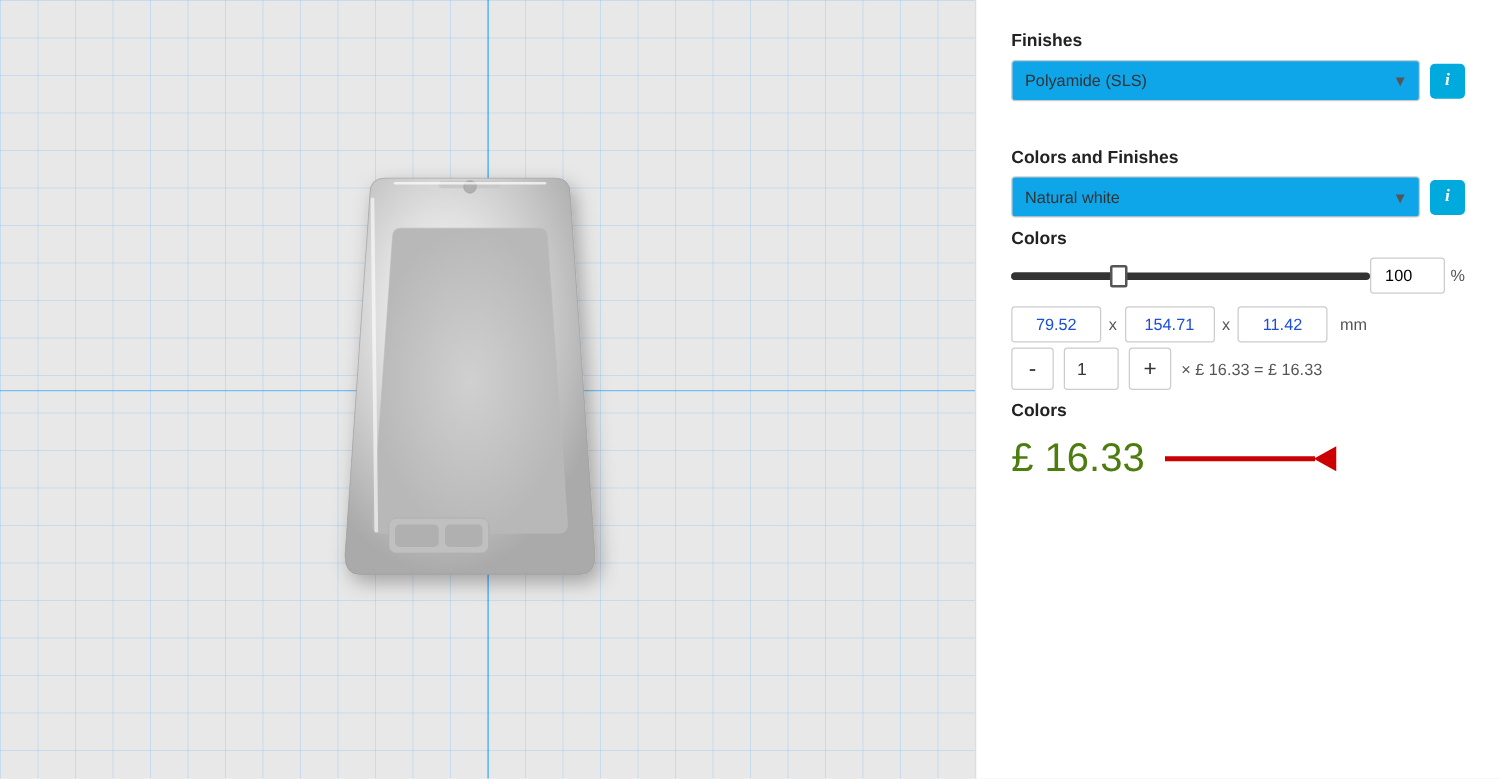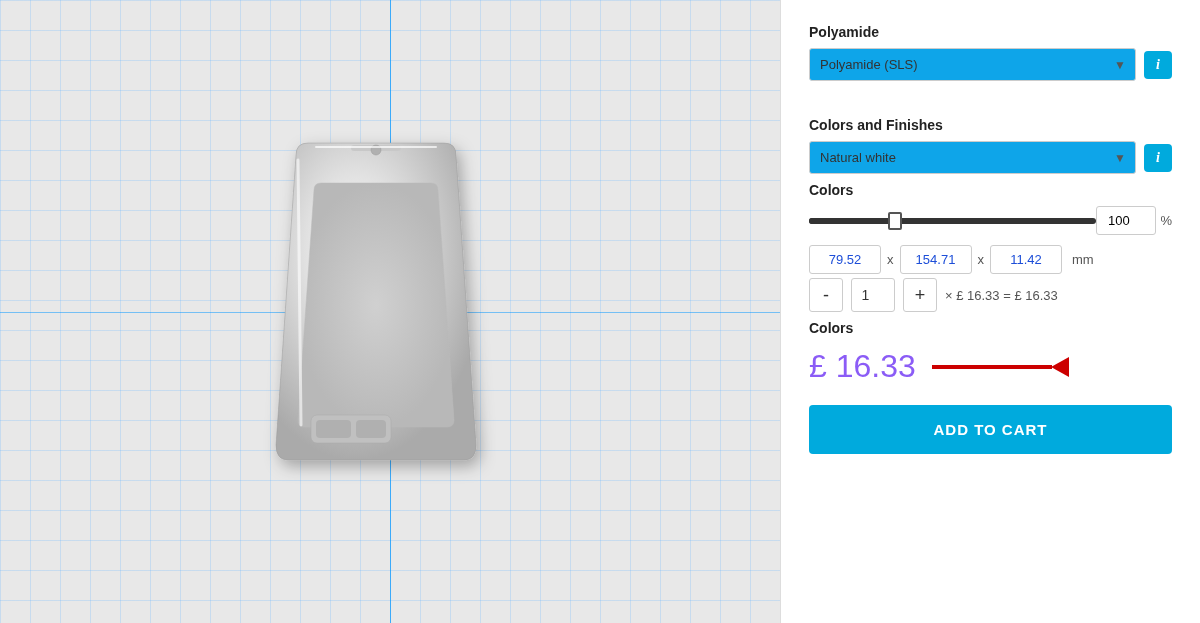--- a/index.html
+++ b/index.html
@@ -272,21 +272,21 @@
       display: flex;
       align-items: center;
       gap: 16px;
       position: relative;
       margin-top: 4px;
     }
 
     .price-value {
       font-size: 32px;
       font-weight: 400;
-      color: #8b5cf6;
+      color: #4d7c0f;
     }
 
     
     .red-arrow {
       position: relative;
       display: flex;
       align-items: center;
     }
 
     .arrow-shaft {
@@ -382,21 +382,21 @@
         <path d="M 62 35 L 65 300" stroke="rgba(255,255,255,0.6)" stroke-width="3" fill="none" stroke-linecap="round"></path>
 
         <path d="M 80 22 L 200 22" stroke="rgba(255,255,255,0.7)" stroke-width="2" fill="none" stroke-linecap="round"></path>
       </g>
     </svg>
   </div>
 </div>
 
 <div class="right-panel">
 
-  <div class="section-label">Polyamide</div>
+  <div class="section-label">Finishes</div>
   <div class="select-row">
     <div class="select-wrapper">
       <select>
         <option>Polyamide (SLS)</option>
       </select>
       <span class="select-arrow">▼</span>
     </div>
     <div class="info-btn">i</div>
   </div>
 
@@ -444,15 +444,14 @@
   <div class="section-label price-section">Colors</div>
   <div class="price-row">
     <span class="price-value">£ 16.33</span>
 
     <div class="red-arrow">
       <div class="arrow-shaft"></div>
       <div class="arrow-head"></div>
     </div>
   </div>
 
-  <button class="add-to-cart-btn">ADD TO CART</button>
 
 </div>
 
 </body></html>

